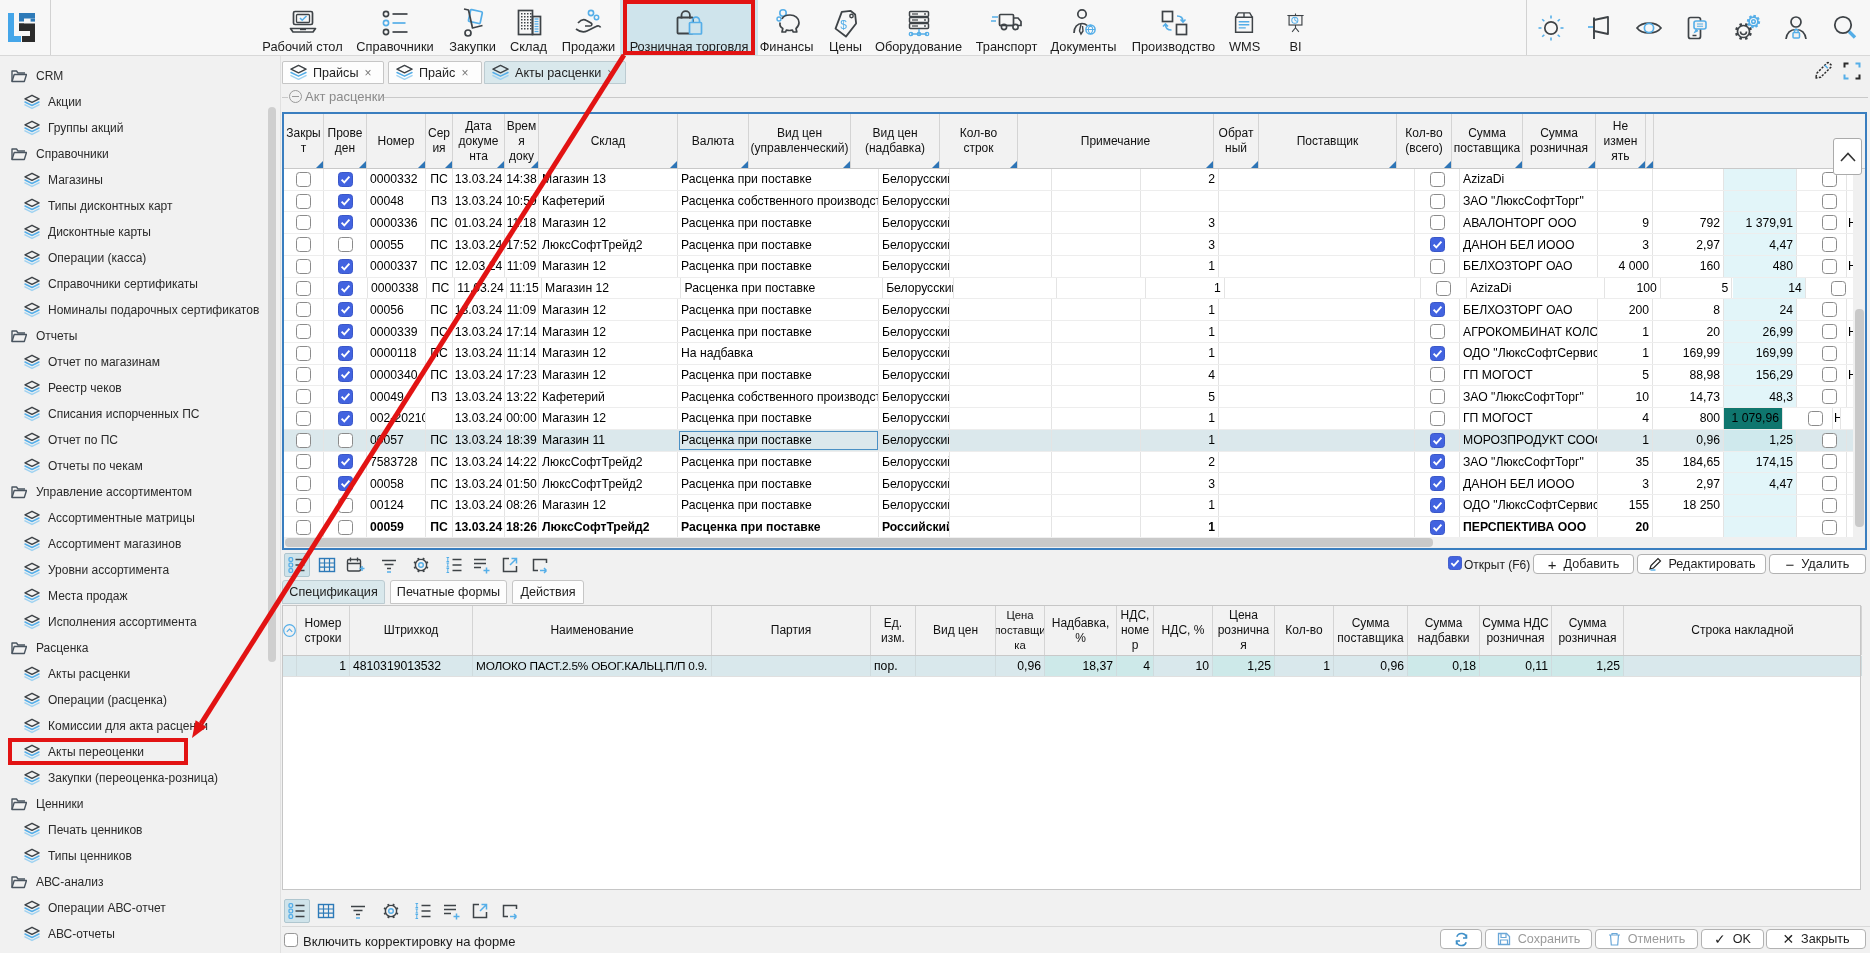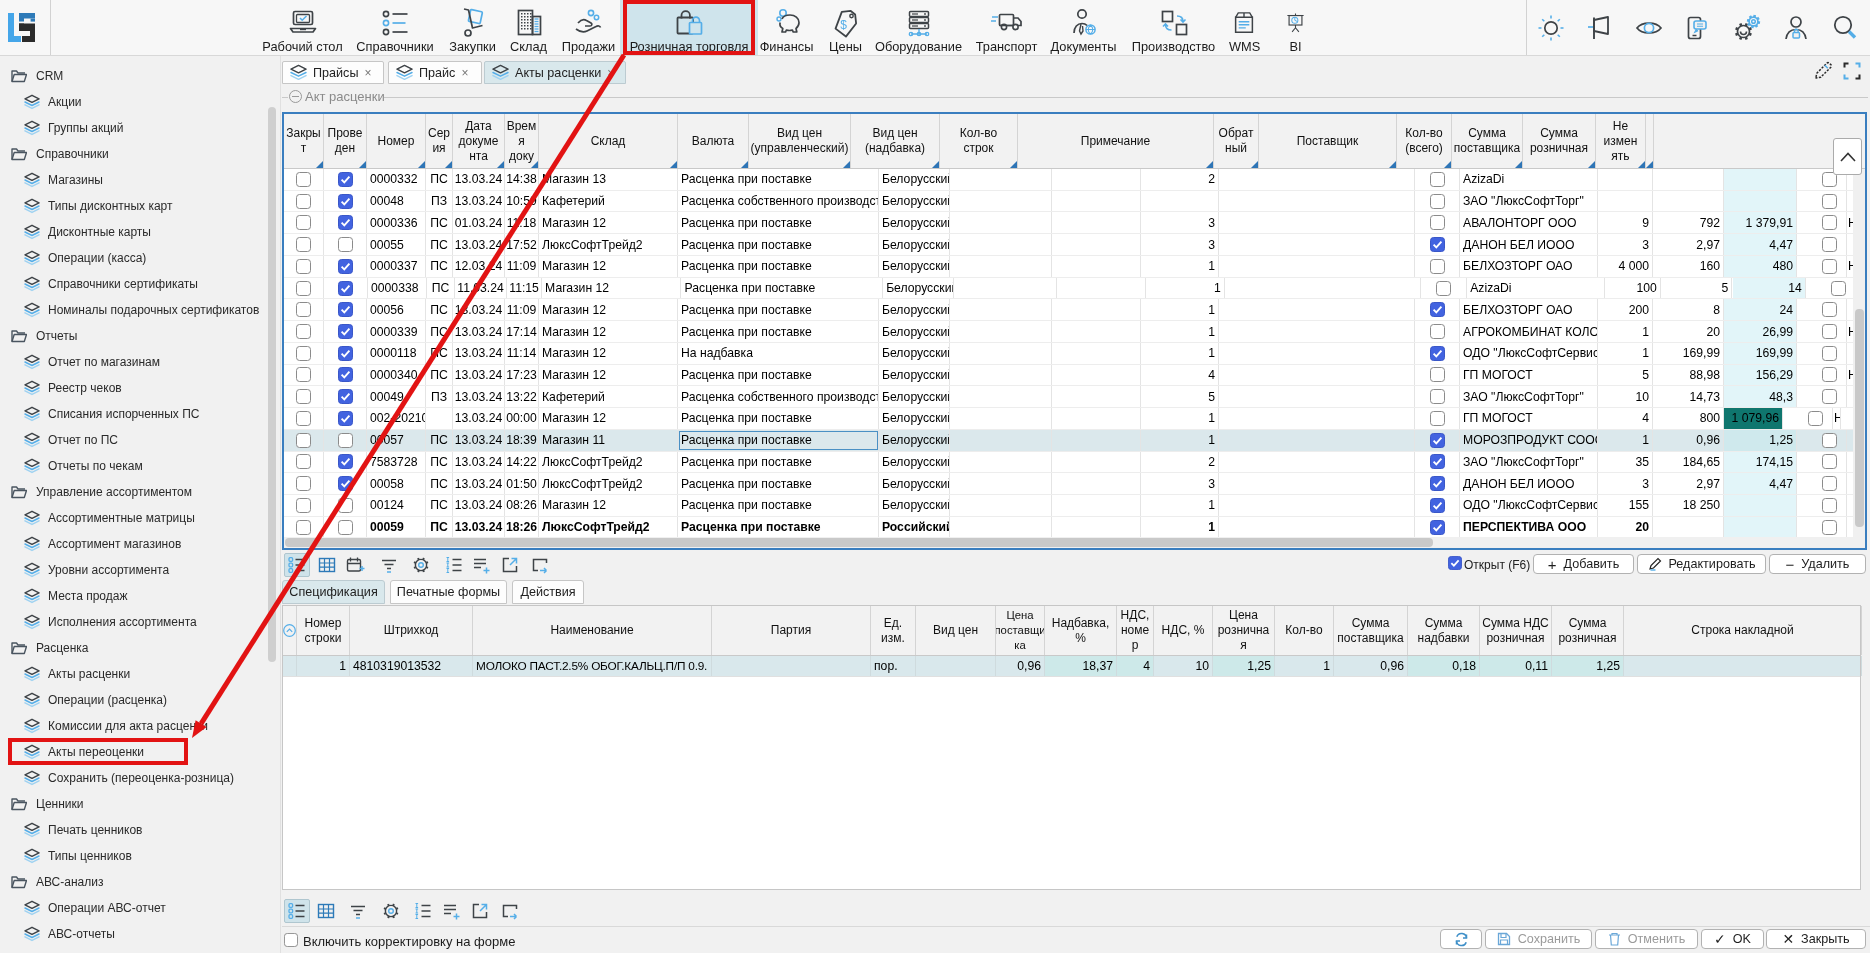--- a/index.html
+++ b/index.html
@@ -517,21 +517,21 @@
         <path d="M1.0 10.9 L8.0 14.4 L15.0 10.9" stroke="#9fd2f1" stroke-width="1.5" stroke-linejoin="round" stroke-linecap="round"></path>
       </svg>
       <span>Акты переоценки</span>
     </div>
     <div class="titem" style="left:24px;top:709.0px">
       <svg width="16" height="16" viewBox="0 0 16 16" fill="none">
         <path d="M8.0 1.3 L15.0 4.8 L8.0 8.3 L1.0 4.8 z" stroke="#3e4347" stroke-width="1.5" stroke-linejoin="round"></path>
         <path d="M1.0 8.0 L8.0 11.5 L15.0 8.0" stroke="#56aee8" stroke-width="1.5" stroke-linejoin="round" stroke-linecap="round"></path>
         <path d="M1.0 10.9 L8.0 14.4 L15.0 10.9" stroke="#9fd2f1" stroke-width="1.5" stroke-linejoin="round" stroke-linecap="round"></path>
       </svg>
-      <span>Сохранить (переоценка-розница)</span>
+      <span>Закупки (переоценка-розница)</span>
     </div>
     <div class="titem" style="left:11px;top:735.1px">
       <svg width="16" height="14" viewBox="0 0 16 14" fill="none">
         <path d="M1 12.5 V2 h4.5 l1.5 2 H14" stroke="#4a5560" stroke-width="1.4" stroke-linejoin="round"></path>
         <path d="M1 12.5 L3.2 5.5 H15.5 L13.3 12.5 z" stroke="#4a5560" stroke-width="1.4" stroke-linejoin="round"></path>
       </svg>
       <span style="margin-left:1px">Ценники</span>
     </div>
     <div class="titem" style="left:24px;top:761.1px">
       <svg width="16" height="16" viewBox="0 0 16 16" fill="none">

